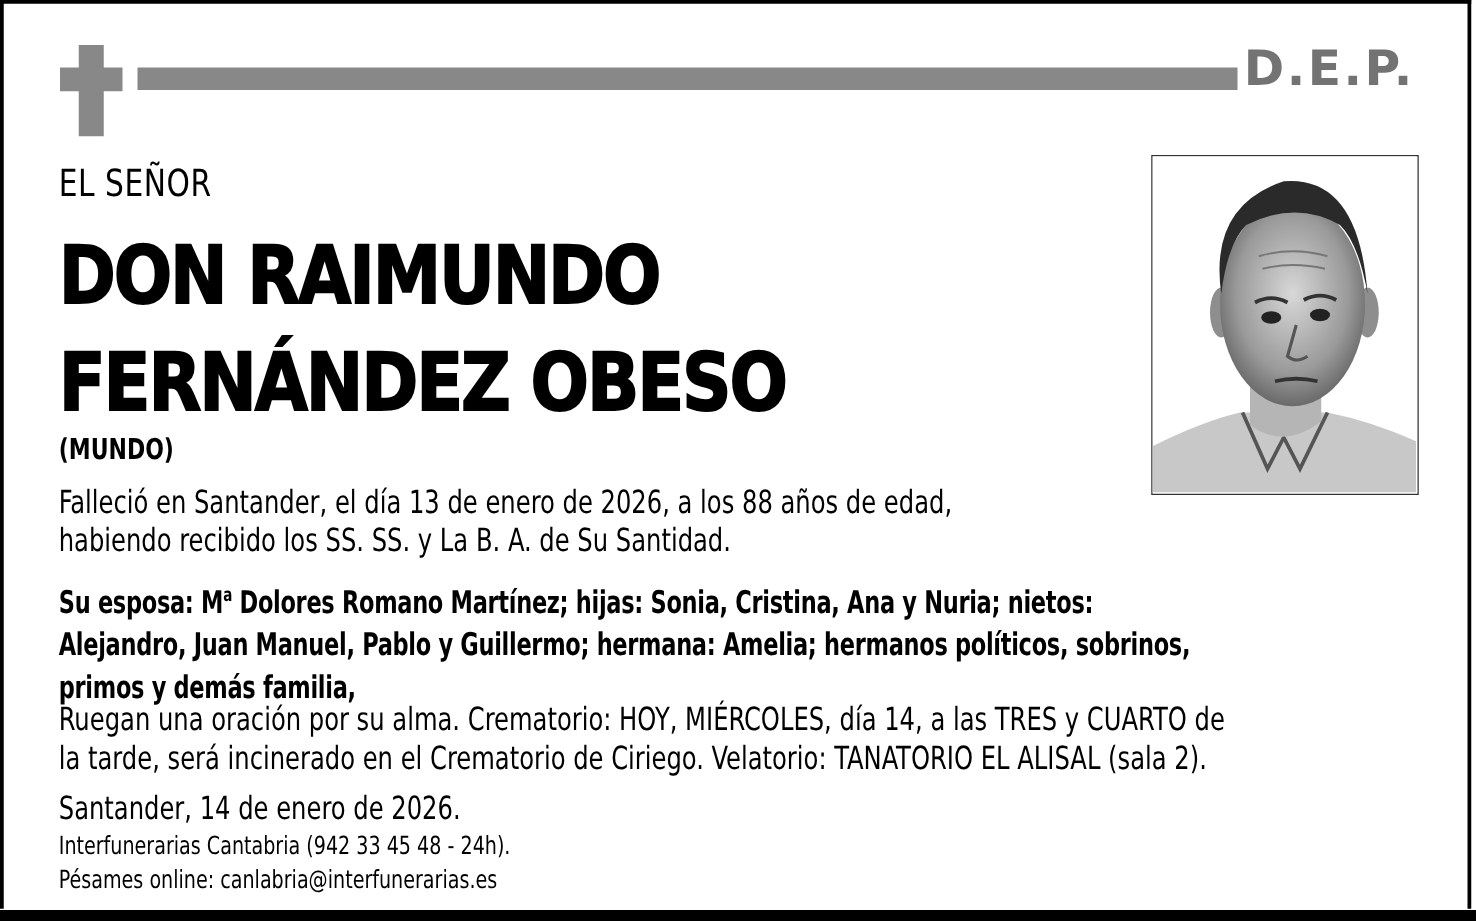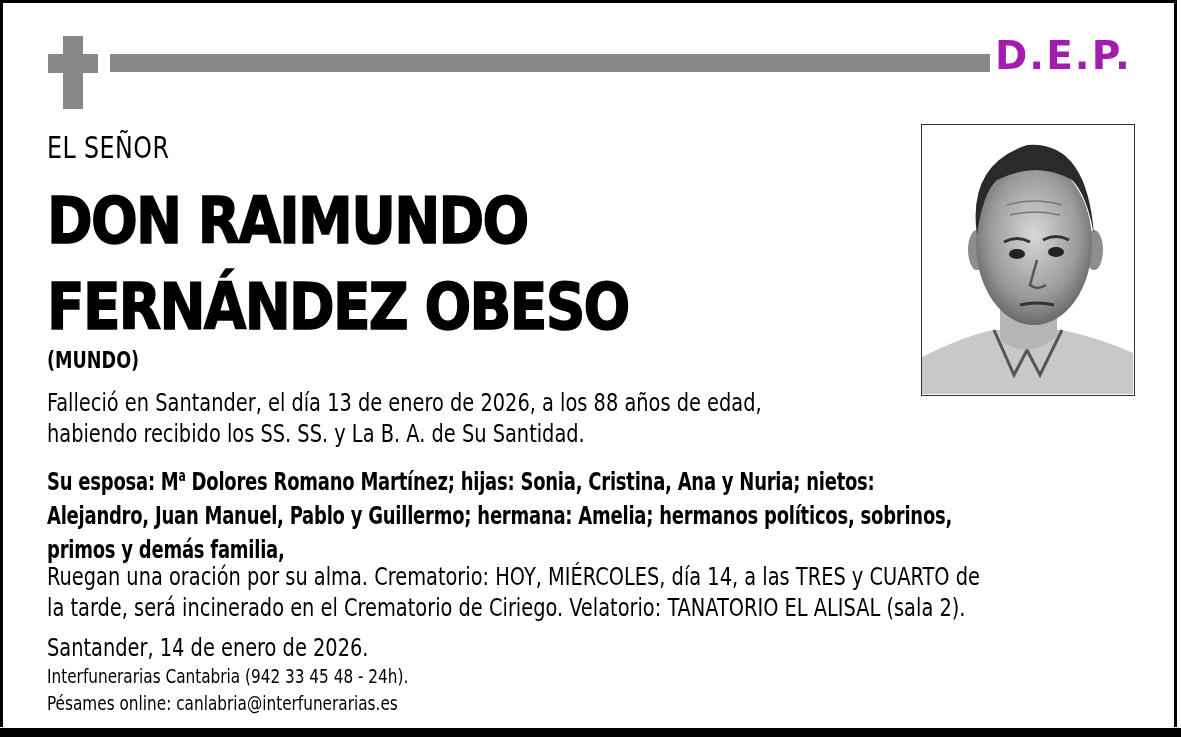--- a/index.html
+++ b/index.html
@@ -5,21 +5,21 @@
   html, body { margin:0; padding:0; background:#fff; }
   body { width:1181px; height:737px; position:relative; overflow:hidden;
          font-family:"DejaVu Sans Condensed","DejaVu Sans","Liberation Sans",sans-serif; color:#000; }
   .frame { position:absolute; left:0; top:0; width:1177px; height:727px;
            border-left:3px solid #000; border-top:3px solid #000; border-right:3px solid #000; box-sizing:border-box; }
   .bottom-strip { position:absolute; left:0; top:728px; width:1181px; height:9px; background:#000; }
   .cross-v { position:absolute; left:63px; top:36px; width:20px; height:73px; background:#888; }
   .cross-h { position:absolute; left:48px; top:54px; width:50px; height:19px; background:#888; }
   .rule { position:absolute; left:110px; top:54px; width:880px; height:18px; background:#888; }
   .dep { position:absolute; left:995px; top:36px; font-family:"DejaVu Sans","Liberation Sans",sans-serif;
-         font-weight:bold; font-size:39px; color:#a21caf; letter-spacing:2px; line-height:1; }
+         font-weight:bold; font-size:39px; color:#737373; letter-spacing:2px; line-height:1; }
   .honorific { position:absolute; left:47px; top:130px; font-size:30px; line-height:36px;
                transform:scaleX(0.88); transform-origin:left top; letter-spacing:0.5px; }
   .name { position:absolute; left:47px; top:178px; font-family:"DejaVu Sans","Liberation Sans",sans-serif;
           font-weight:900; font-size:64px; line-height:86px; letter-spacing:-2px;
           transform:scaleX(0.86); transform-origin:left top; white-space:nowrap; -webkit-text-stroke:1.5px #000; }
   .nickname { position:absolute; left:47px; top:345px; font-weight:bold; font-size:23px; line-height:30px;
               transform:scaleX(0.85); transform-origin:left top; }
   .para { position:absolute; left:47px; font-size:25.5px; line-height:31px; white-space:nowrap;
           transform:scaleX(0.845); transform-origin:left top; }
   .p-death { top:387px; }

